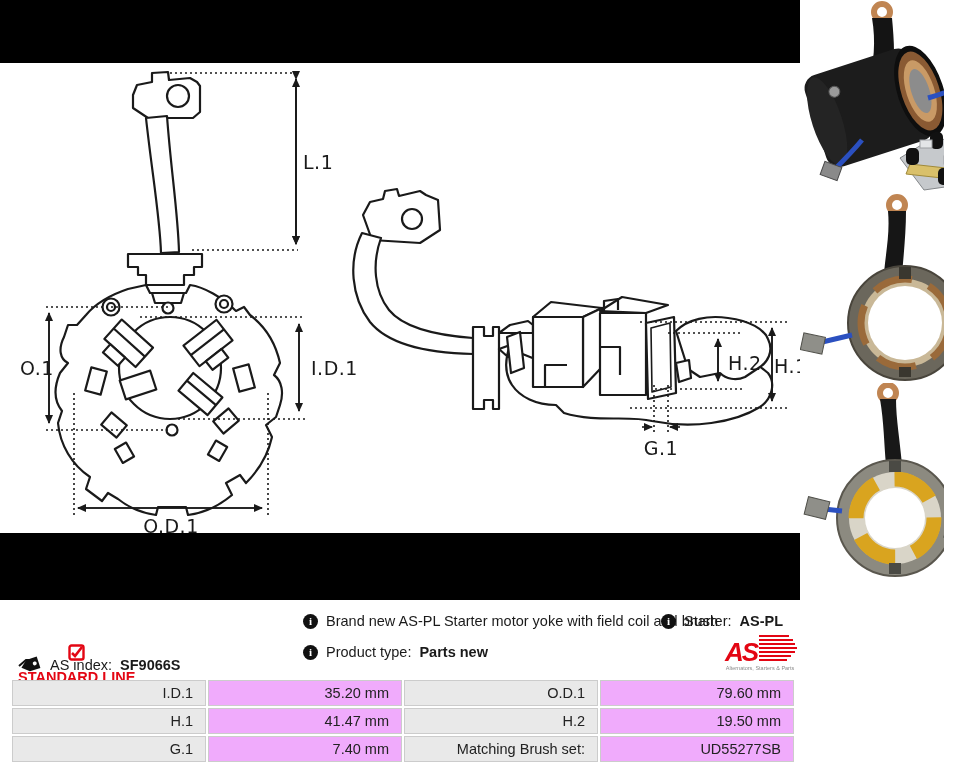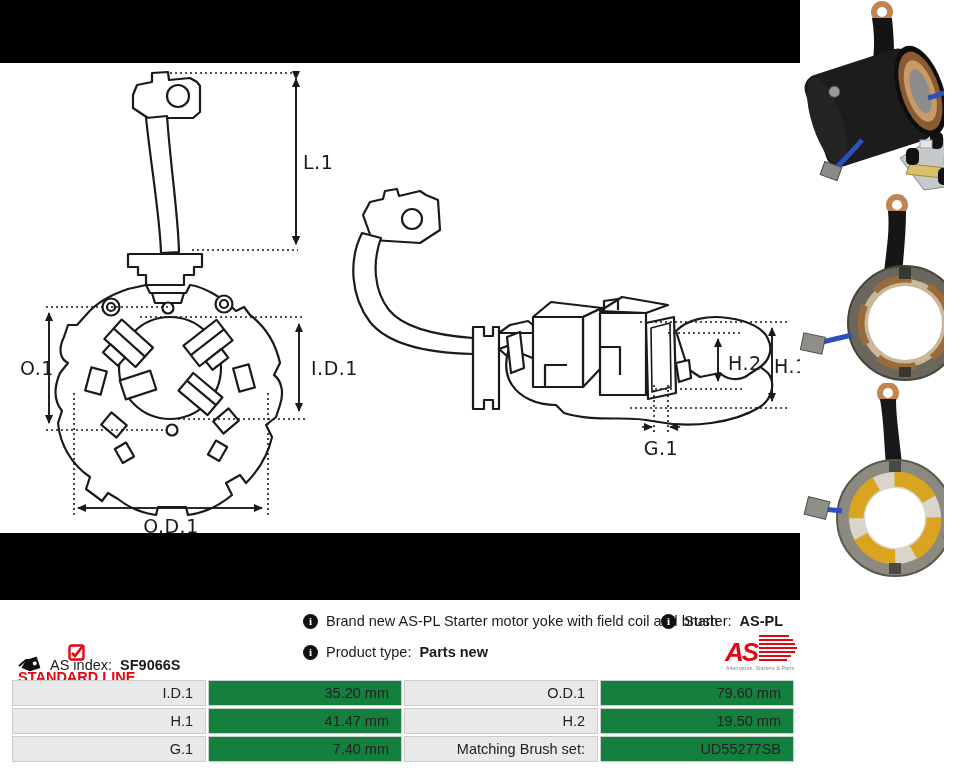--- a/index.html
+++ b/index.html
@@ -22,21 +22,21 @@
   #aslogo .mark{display:flex;align-items:flex-end;height:26px;}
   #aslogo .as{color:#e30613;font-weight:bold;font-style:italic;font-size:26px;line-height:22px;
               letter-spacing:-2px;font-family:"Liberation Sans",sans-serif;}
   #aslogo .stripes{display:flex;flex-direction:column;gap:2px;margin-left:2px;margin-bottom:2px;}
   #aslogo .stripes i{display:block;height:2px;background:#e30613;}
   #aslogo .tagline{font-size:5.5px;color:#8a8a8a;text-align:center;margin-top:2px;white-space:nowrap;}
   
   #spec{position:absolute;left:10px;top:678px;border-collapse:separate;border-spacing:2px;}
   #spec td{height:24px;font-size:14.5px;text-align:right;padding:0 12px 0 4px;border:1px solid #cccccc;}
   #spec td.lab{background:#e9e9e9;width:176px;color:#222;}
-  #spec td.val{background:#15803d;width:176px;color:#222;}
+  #spec td.val{background:#f0abfc;width:176px;color:#222;}
   svg text{font-family:"DejaVu Sans",sans-serif;font-size:19px;fill:#1a1a1a;letter-spacing:.5px;}
 </style>
 </head>
 <body>
 
 <div id="page">
 
   <div id="topbar" class="blackbar"></div>
   <div id="midbar" class="blackbar"></div>
 

